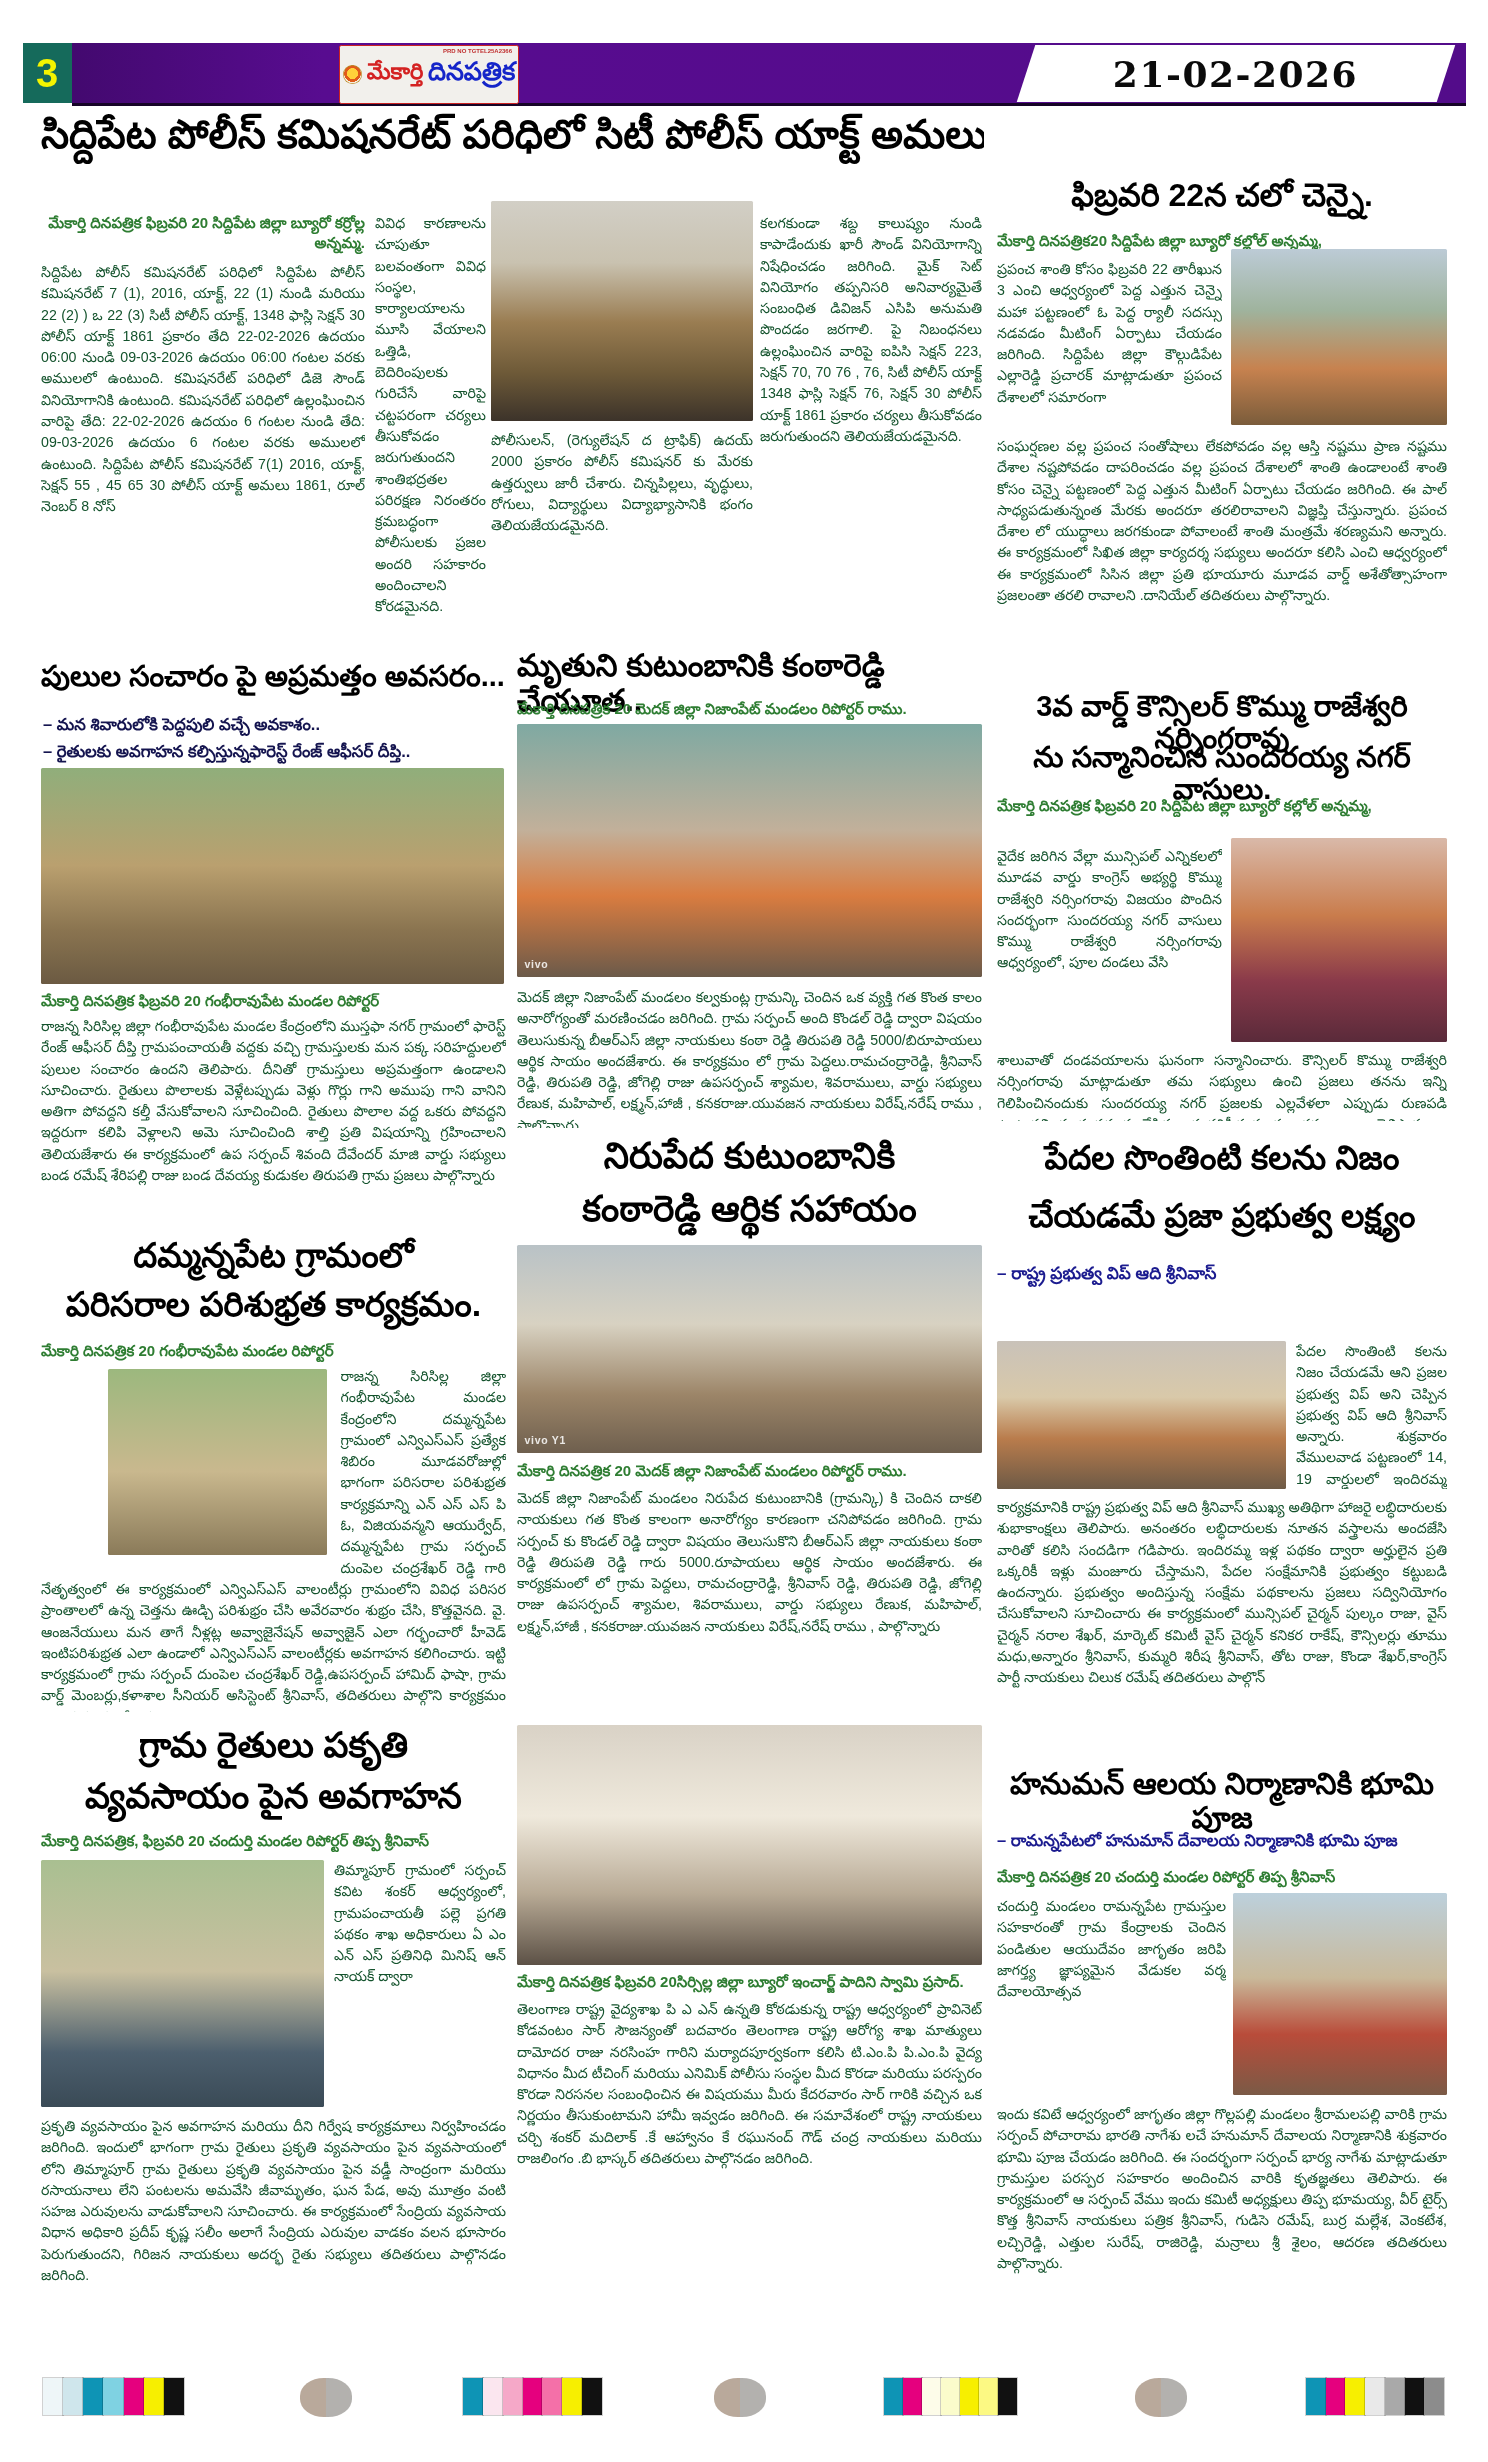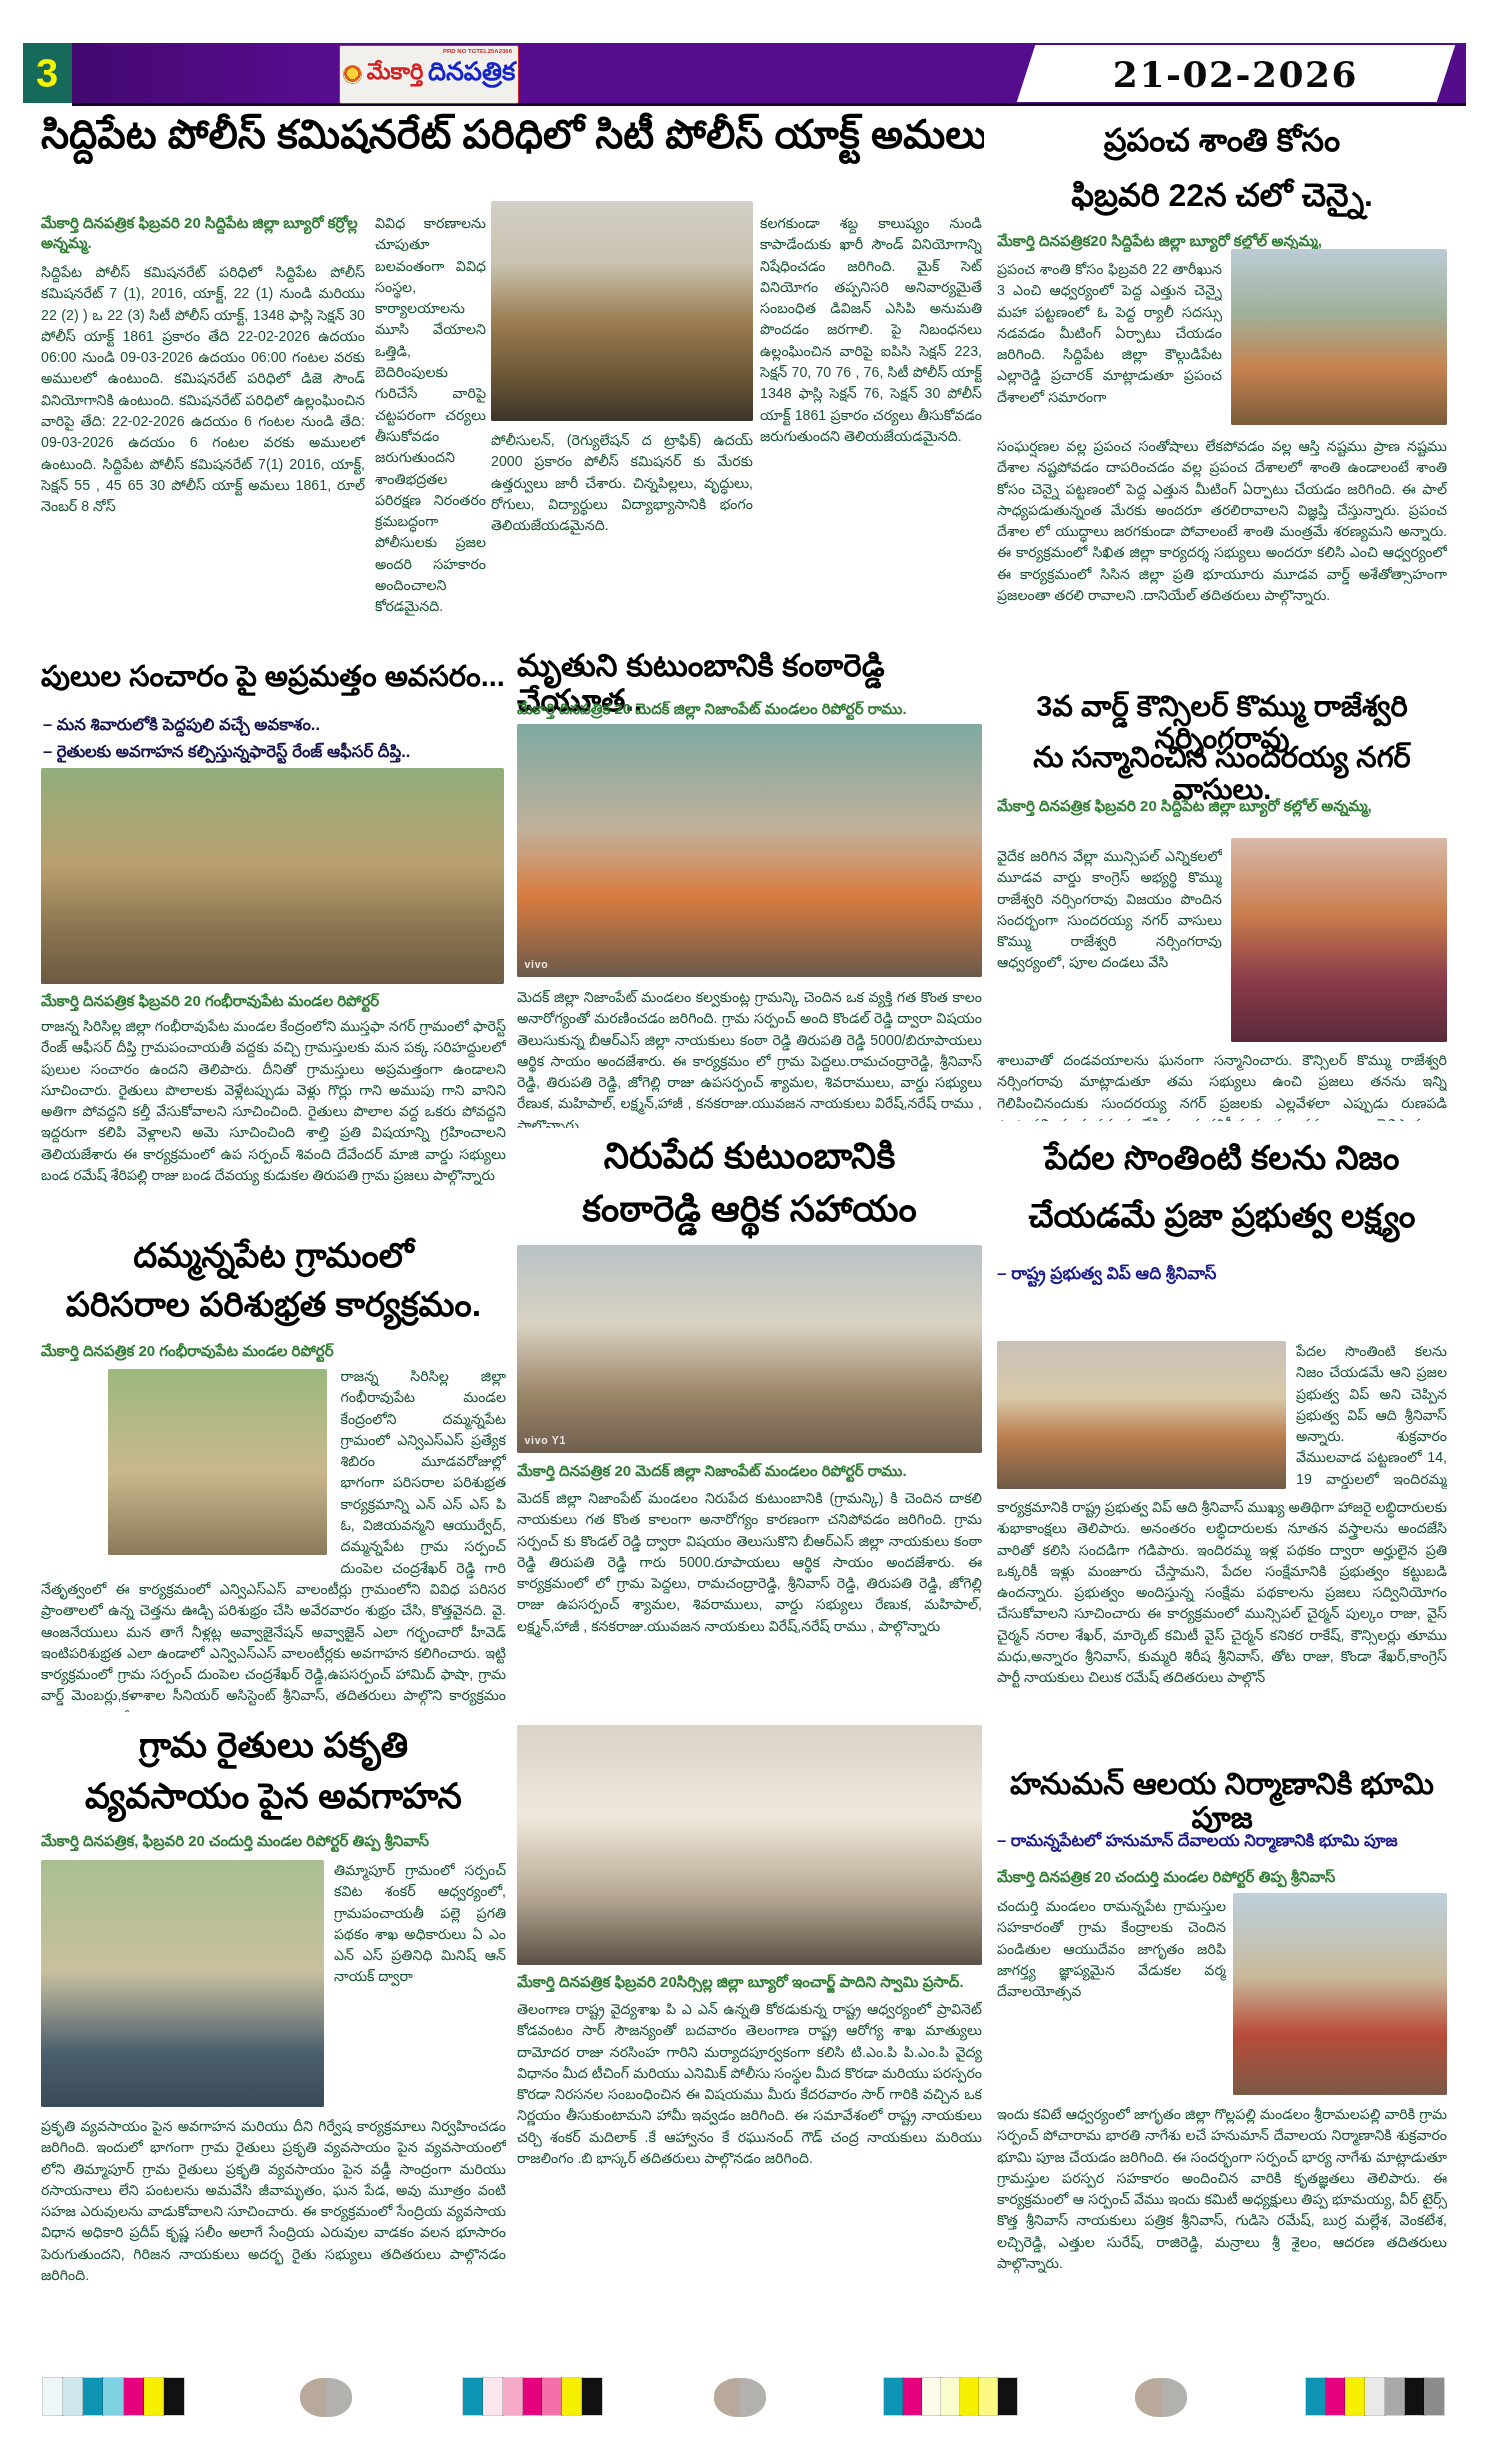--- a/index.html
+++ b/index.html
@@ -52,31 +52,30 @@
     <span class="logo-t1">మేకార్తి</span>
     <span class="logo-t2">దినపత్రిక</span>
   </div>
 
   <div class="abs datewrap" style="left:1026px;top:45px;width:420px;height:57px;">
     <span class="datetext">21-02-2026</span>
   </div>
 
   <div class="abs hl" style="left:41px;top:112px;width:943px;height:84px;font-size:40px;white-space:nowrap;overflow:hidden;">సిద్దిపేట పోలీస్ కమిషనరేట్ పరిధిలో సిటీ  పోలీస్ యాక్ట్ అమలు</div>
 
-  <div class="abs byline" style="left:41px;top:213px;width:324px;">మేకార్తి దినపత్రిక ఫిబ్రవరి 20 సిద్దిపేట జిల్లా బ్యూరో కర్రోల్ల అన్నమ్మ.</div>
+  <div class="abs byline" style="left:41px;top:213px;width:324px;text-align:right;">మేకార్తి దినపత్రిక ఫిబ్రవరి 20 సిద్దిపేట జిల్లా బ్యూరో కర్రోల్ల అన్నమ్మ.</div>
   <div class="abs body-txt" style="left:41px;top:262px;width:324px;height:384px;overflow:hidden;">సిద్దిపేట పోలీస్ కమిషనరేట్ పరిధిలో సిద్దిపేట పోలీస్ కమిషనరేట్ 7 (1), 2016, యాక్ట్, 22 (1) నుండి మరియు 22 (2) ) ఒ 22 (3) సిటీ పోలీస్ యాక్ట్, 1348 ఫాస్లి సెక్షన్ 30 పోలీస్ యాక్ట్ 1861 ప్రకారం తేది 22-02-2026 ఉదయం 06:00 నుండి 09-03-2026 ఉదయం 06:00 గంటల వరకు అములలో ఉంటుంది. కమిషనరేట్ పరిధిలో డిజె సౌండ్ వినియోగానికి ఉంటుంది. కమిషనరేట్ పరిధిలో ఉల్లంఘించిన వారిపై తేది: 22-02-2026 ఉదయం 6 గంటల నుండి తేది: 09-03-2026 ఉదయం 6 గంటల వరకు అములలో ఉంటుంది. సిద్దిపేట పోలీస్ కమిషనరేట్ 7(1) 2016, యాక్ట్, సెక్షన్ 55 , 45 65 30 పోలీస్ యాక్ట్ అమలు 1861, రూల్ నెంబర్ 8 నోస్</div>
   <div class="abs body-txt" style="left:375px;top:213px;width:111px;height:433px;overflow:hidden;">వివిధ కారణాలను చూపుతూ బలవంతంగా వివిధ సంస్థల, కార్యాలయాలను మూసి వేయాలని ఒత్తిడి, బెదిరింపులకు గురిచేసే వారిపై చట్టపరంగా చర్యలు తీసుకోవడం జరుగుతుందని శాంతిభద్రతల పరిరక్షణ నిరంతరం క్రమబద్ధంగా పోలీసులకు ప్రజల అందరి సహకారం అందించాలని కోరడమైనది.</div>
 
   <div class="photo" style="left:491px;top:201px;width:262px;height:220px;
        background:linear-gradient(180deg,#d2cfc6 0%,#c9c2b0 28%,#9a7d52 55%,#6e5a38 78%,#3c332a 100%);"></div>
 
   <div class="abs body-txt" style="left:491px;top:430px;width:262px;height:216px;overflow:hidden;">పోలీసులన్, (రెగ్యులేషన్ ద ట్రాఫిక్) ఉదయ్ 2000 ప్రకారం పోలీస్ కమిషనర్ కు మేరకు ఉత్తర్వులు జారీ చేశారు. చిన్నపిల్లలు, వృద్ధులు, రోగులు, విద్యార్థులు విద్యాభ్యాసానికి భంగం తెలియజేయడమైనది.</div>
   <div class="abs body-txt" style="left:760px;top:213px;width:222px;height:435px;overflow:hidden;">కలగకుండా శబ్ద కాలుష్యం నుండి కాపాడేందుకు ఖారీ సౌండ్ వినియోగాన్ని నిషేధించడం జరిగింది. మైక్ సెట్ వినియోగం తప్పనిసరి అనివార్యమైతే సంబంధిత డివిజన్ ఎసిపి అనుమతి పొందడం జరగాలి. పై నిబంధనలు ఉల్లంఘించిన వారిపై ఐపిసి సెక్షన్ 223, సెక్షన్ 70, 70 76 , 76, సిటీ పోలీస్ యాక్ట్ 1348 ఫాస్లి సెక్షన్ 76, సెక్షన్ 30 పోలీస్ యాక్ట్ 1861 ప్రకారం చర్యలు తీసుకోవడం జరుగుతుందని తెలియజేయడమైనది.</div>
 
-  <div class="abs hl hl-center" style="left:997px;top:123px;width:450px;font-size:32px;">ప్రపంచ శాంతి కోసం</div>
   <div class="abs hl hl-center" style="left:997px;top:178px;width:450px;font-size:32px;">ఫిబ్రవరి 22న చలో  చెన్నై.</div>
   <div class="abs byline" style="left:997px;top:231px;width:450px;">మేకార్తి దినపత్రిక20 సిద్దిపేట జిల్లా బ్యూరో కల్లోల్ అన్నమ్మ,</div>
   <div class="abs body-txt" style="left:997px;top:259px;width:225px;height:174px;overflow:hidden;">ప్రపంచ శాంతి కోసం ఫిబ్రవరి 22 తారీఖున 3 ఎంచి ఆధ్వర్యంలో పెద్ద ఎత్తున చెన్నై మహా పట్టణంలో ఓ పెద్ద ర్యాలీ సదస్సు నడవడం మీటింగ్ ఏర్పాటు చేయడం జరిగింది. సిద్దిపేట జిల్లా కౌల్గుడిపేట ఎల్లారెడ్డి ప్రచారక్ మాట్లాడుతూ ప్రపంచ దేశాలలో సమారంగా</div>
   <div class="photo" style="left:1231px;top:249px;width:216px;height:176px;
        background:linear-gradient(180deg,#bccbd6 0%,#9fb39d 35%,#c7824f 68%,#7a5c3b 100%);"></div>
   <div class="abs body-txt" style="left:997px;top:436px;width:450px;height:231px;overflow:hidden;">సంఘర్షణల వల్ల ప్రపంచ సంతోషాలు లేకపోవడం వల్ల ఆస్తి నష్టము ప్రాణ నష్టము దేశాల నష్టపోవడం దాపరించడం వల్ల ప్రపంచ దేశాలలో శాంతి ఉండాలంటే శాంతి కోసం చెన్నై పట్టణంలో పెద్ద ఎత్తున మీటింగ్ ఏర్పాటు చేయడం జరిగింది. ఈ పాల్ సాధ్యపడుతున్నంత మేరకు అందరూ తరలిరావాలని విజ్ఞప్తి చేస్తున్నారు. ప్రపంచ దేశాల లో యుద్ధాలు జరగకుండా పోవాలంటే శాంతి మంత్రమే శరణ్యమని అన్నారు. ఈ కార్యక్రమంలో సిఖిత జిల్లా కార్యదర్శ సభ్యులు అందరూ కలిసి ఎంచి ఆధ్వర్యంలో ఈ కార్యక్రమంలో సిసిన జిల్లా ప్రతి భూయూరు మూడవ వార్డ్ అశేతోత్సాహంగా ప్రజలంతా తరలి రావాలని .దానియేల్ తదితరులు పాల్గొన్నారు.</div>
 
   <div class="abs hl" style="left:41px;top:660px;width:466px;font-size:29px;">పులుల సంచారం పై అప్రమత్తం అవసరం...</div>
   <div class="abs bullets" style="left:43px;top:712px;width:462px;">– మన శివారులోకి పెద్దపులి వచ్చే అవకాశం..</div>
   <div class="abs bullets" style="left:43px;top:739px;width:462px;">– రైతులకు అవగాహన కల్పిస్తున్నఫారెస్ట్ రేంజ్ ఆఫీసర్  దీప్తి..</div>

